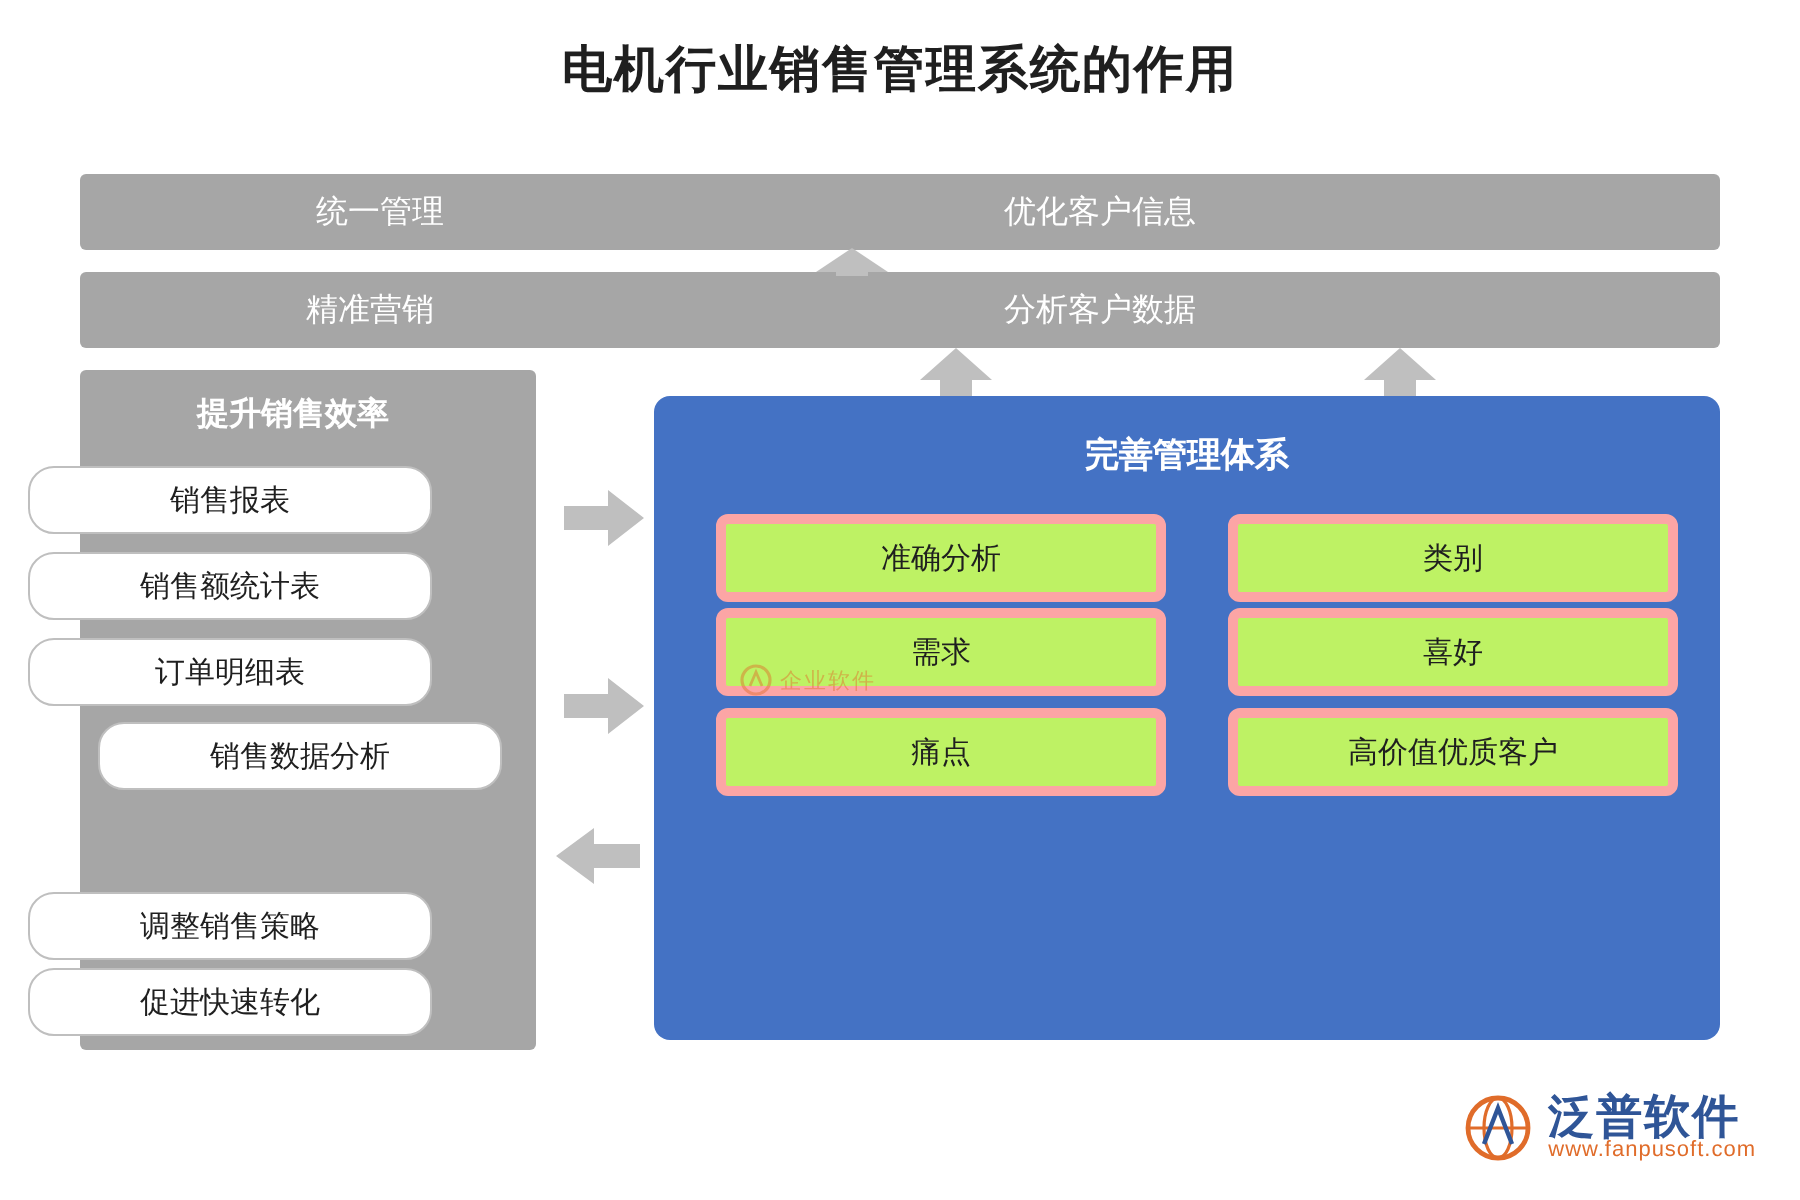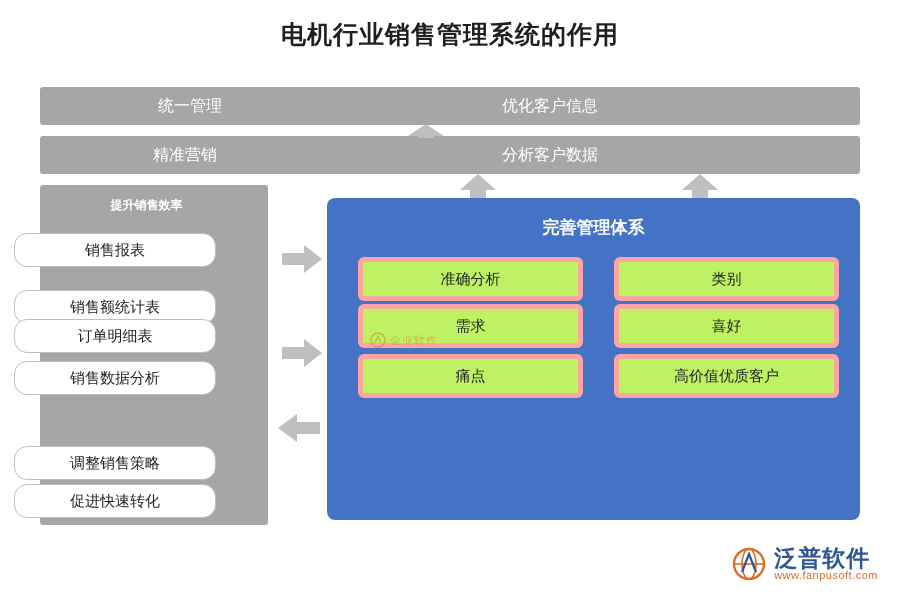--- a/index.html
+++ b/index.html
@@ -67,21 +67,21 @@
     border-radius: 3px;
   }
   #left-panel-title {
     position: absolute;
     left: 0;
     top: 12px;
     width: 213px;
     text-align: center;
     color: #ffffff;
     font-weight: bold;
-    font-size: 12px;
+    font-size: 16px;
   }
   .left-item {
     position: absolute;
     left: 14px;
     width: 200px;
     height: 32px;
     background: #ffffff;
     border: 1px solid #bfbfbf;
     border-radius: 13px;
     display: flex;
@@ -210,23 +210,23 @@
   <div class="arrow" style="left:680px; top:174px;">
     <svg width="40" height="26" viewBox="0 0 40 26">
       <polygon points="20,0 38,16 28,16 28,26 12,26 12,16 2,16" fill="#bfbfbf"></polygon>
     </svg>
   </div>
 
   <div id="left-panel">
     <div id="left-panel-title">提升销售效率</div>
   </div>
   <div class="left-item" style="top:233px;">销售报表</div>
-  <div class="left-item" style="top:276px;margin-top:14px;">销售额统计表</div>
+  <div class="left-item" style="top:276px;">销售额统计表</div>
   <div class="left-item" style="top:319px;">订单明细表</div>
-  <div class="left-item" style="top:361px;">销售数据分析</div>
+  <div class="left-item" style="top:361px;margin-left:35px;">销售数据分析</div>
   <div class="left-item" style="top:446px;">调整销售策略</div>
   <div class="left-item" style="top:484px;">促进快速转化</div>
 
   <div class="arrow" style="left:282px; top:243px;">
     <svg width="40" height="32" viewBox="0 0 40 32">
       <polygon points="40,16 22,2 22,10 0,10 0,22 22,22 22,30" fill="#bfbfbf"></polygon>
     </svg>
   </div>
   <div class="arrow" style="left:282px; top:337px;">
     <svg width="40" height="32" viewBox="0 0 40 32">

